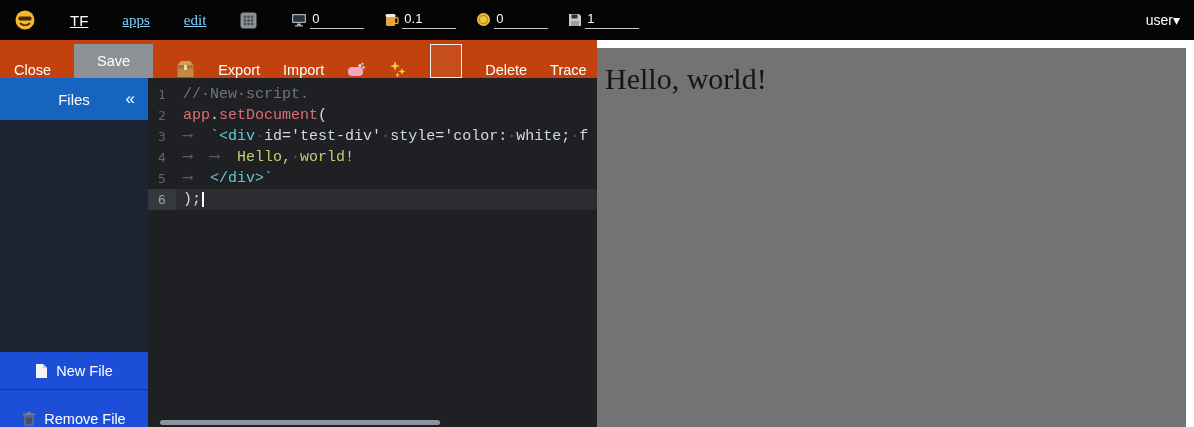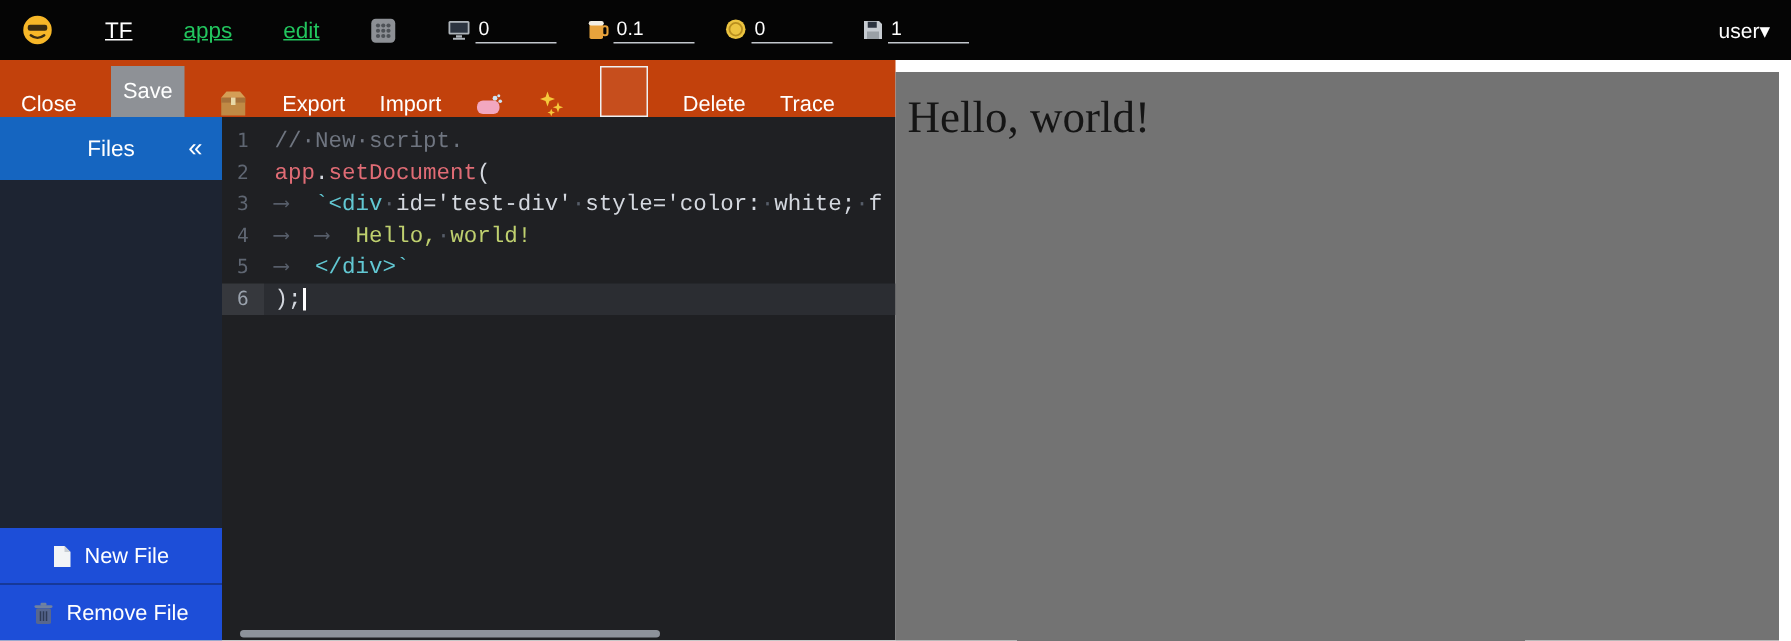--- a/index.html
+++ b/index.html
@@ -9,40 +9,40 @@
     font-family:"Liberation Sans","DejaVu Sans",sans-serif;
   }
   
   .topbar {
     position:absolute; left:0; top:0; width:1194px; height:40px;
     background:#050505; color:#fff;
     display:flex; align-items:center; gap:34px; padding:16px 14px;
   }
   .logo { display:flex; align-items:center; cursor:pointer; }
   .brand { color:#fff; font-size:15px; text-decoration:underline; cursor:pointer; }
-  .navlink { color:#22c55e; font-size:15px; text-decoration:underline; cursor:pointer; }
+  .navlink { color:#7dd3fc; font-size:15px; text-decoration:underline; cursor:pointer;font-family:Liberation Serif, serif; }
   .gridicon { display:flex; align-items:center; cursor:pointer; }
   .stats { display:flex; align-items:center; gap:20px; }
   .stat { display:flex; align-items:flex-end; gap:3px; cursor:text; }
   .stat .sicon { display:flex; align-items:center; padding-bottom:2px; }
   .stat-line {
     display:inline-block; width:54px; border-bottom:1px solid #c3c7cd;
     font-size:13px; color:#fff; padding:0 2px 2px 2px; line-height:15px;
   }
   .user { margin-left:auto; font-size:14px; cursor:pointer; }
 
   
   .toolbar {
     position:absolute; left:0; top:40px; width:597px; height:38px;
     background:#c2410c; display:flex; align-items:flex-end; gap:23px;
     padding-left:14px;
   }
   button { background:none; border:none; cursor:pointer; font-family:inherit; }
   .tb-btn { color:#fff; font-size:14.5px; }
-  .tb-btn.save { background:#8e9196; height:34px; padding:0 8px; display:flex; align-items:center; }
+  .tb-btn.save { background:#8e9196; height:34px; padding:0 23px; display:flex; align-items:center; }
   .tb-ico { display:flex; align-items:center; }
   .tb-blank { width:32px; height:34px; border:1px solid #eef0f2; background:rgba(255,255,255,0.07); }
 
   
   .sidebar {
     position:absolute; left:0; top:78px; width:148px; height:349px;
     background:#1d2432; display:flex; flex-direction:column;
   }
   .sb-header {
     flex:0 0 42px; background:#1565c0; color:#fff; font-size:15px;
@@ -51,21 +51,21 @@
   .sb-collapse { position:absolute; right:13px; top:50%; transform:translateY(-50%); font-size:17px; cursor:pointer; }
   .file-item {
     flex:0 0 33px; background:#189b8d; color:#fff; font-size:14.5px; font-weight:bold;
     display:flex; align-items:center; gap:8px; padding-left:10px; cursor:pointer;
   }
   .sb-spacer { flex:1; }
   .sb-action {
     flex:0 0 37px; background:#1d4ed8; color:#fff; font-size:14.5px;
     display:flex; align-items:center; justify-content:center; gap:8px; cursor:pointer;
   }
-  .sb-action:last-child { flex:0 0 38px; border-top:1px solid rgba(0,0,0,0.28); }
+  .sb-action:last-child { flex:0 0 38px; border-top:1px solid rgba(0,0,0,0.28);align-items:flex-end; }
   .ficon { display:flex; align-items:center; }
 
   
   .editor {
     position:absolute; left:148px; top:78px; width:449px; height:349px;
     background:#1f2023; cursor:text;
   }
   .code-lines { padding-top:6px; }
   .code-row {
     display:flex; height:21px; line-height:21px;

